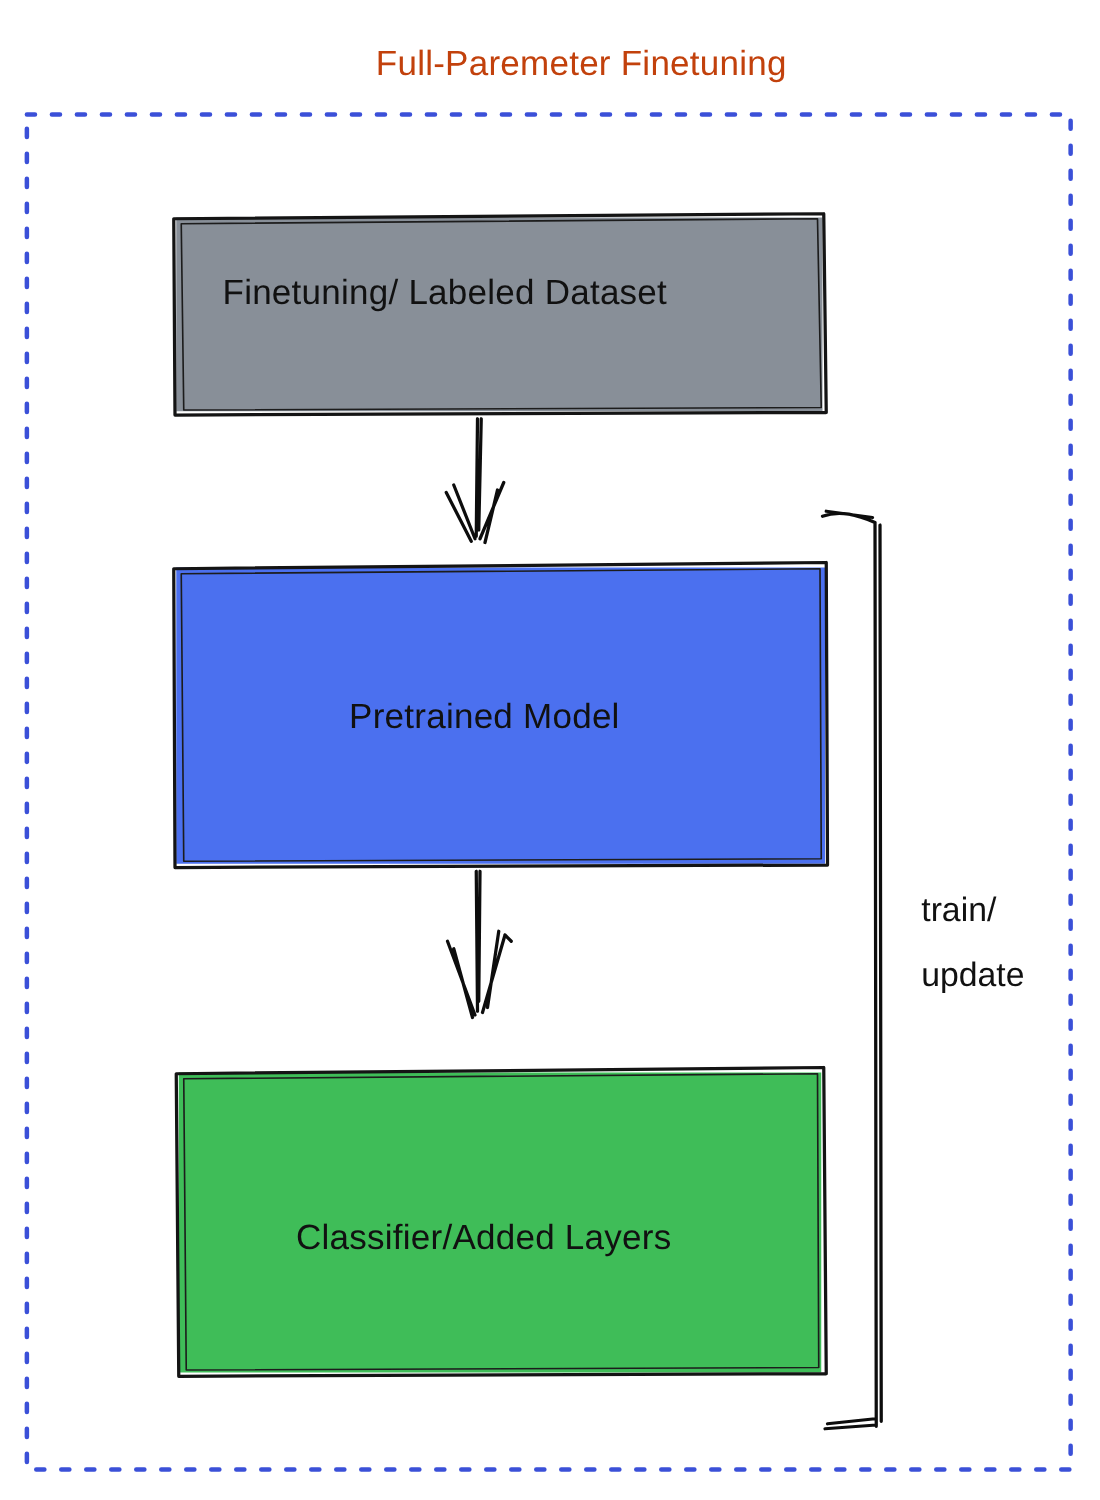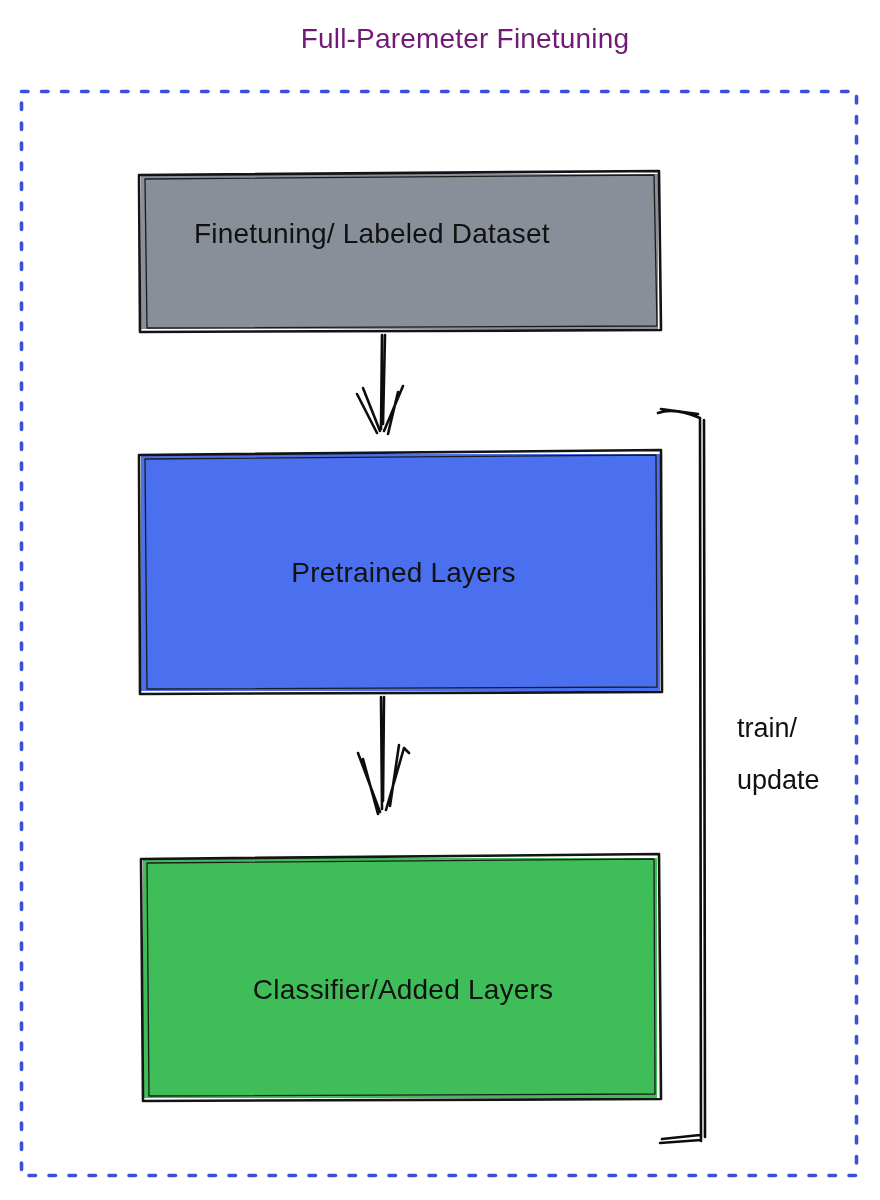--- a/index.html
+++ b/index.html
@@ -10,44 +10,43 @@
   }
   .canvas {
     position: relative;
     width: 880px;
     height: 1200px;
     background: #ffffff;
     overflow: hidden;
   }
   .diagram-title {
     position: absolute;
-    top: 22px;
+    top: 34px;
     left: 50px;
     width: 830px;
     text-align: center;
     font-size: 28px;
     line-height: 34px;
-    color: #701a75;
+    color: #c2410c;
     letter-spacing: 0.2px;
   }
   .strokes {
     position: absolute;
     top: 0;
     left: 0;
   }
   .node-label {
     position: absolute;
     display: flex;
     align-items: center;
     justify-content: center;
     font-size: 28px;
     color: #111111;
     letter-spacing: 0.2px;
     pointer-events: none;
-    margin-left: 16px;
   }
   .label-dataset {
     left: 141px; top: 174px; width: 517px; height: 155px;
     align-items: flex-start;
     justify-content: flex-start;
     padding-top: 44px;
     padding-left: 37px;
     box-sizing: border-box;
   }
   .label-pretrained {
@@ -105,20 +104,20 @@
     <path d="M658,413 C672,408 686,412 700,418
              M661,409 L698,414
              M700,418 L701,1141
              M704,420 L705,1137
              M701,1140 L660,1143
              M700,1135 L662,1139" fill="none" stroke="#0d0d0d" stroke-width="2.6" stroke-linecap="round"></path>
   </svg>
 
   <div class="node-label label-dataset">Finetuning/ Labeled Dataset</div>
 
-  <div class="node-label label-pretrained">Pretrained Layers</div>
+  <div class="node-label label-pretrained">Pretrained Model</div>
 
   <div class="node-label label-classifier">Classifier/Added Layers</div>
 
   <div class="train-update-label">train/
 update</div>
 
 </div>
 
 </body></html>

